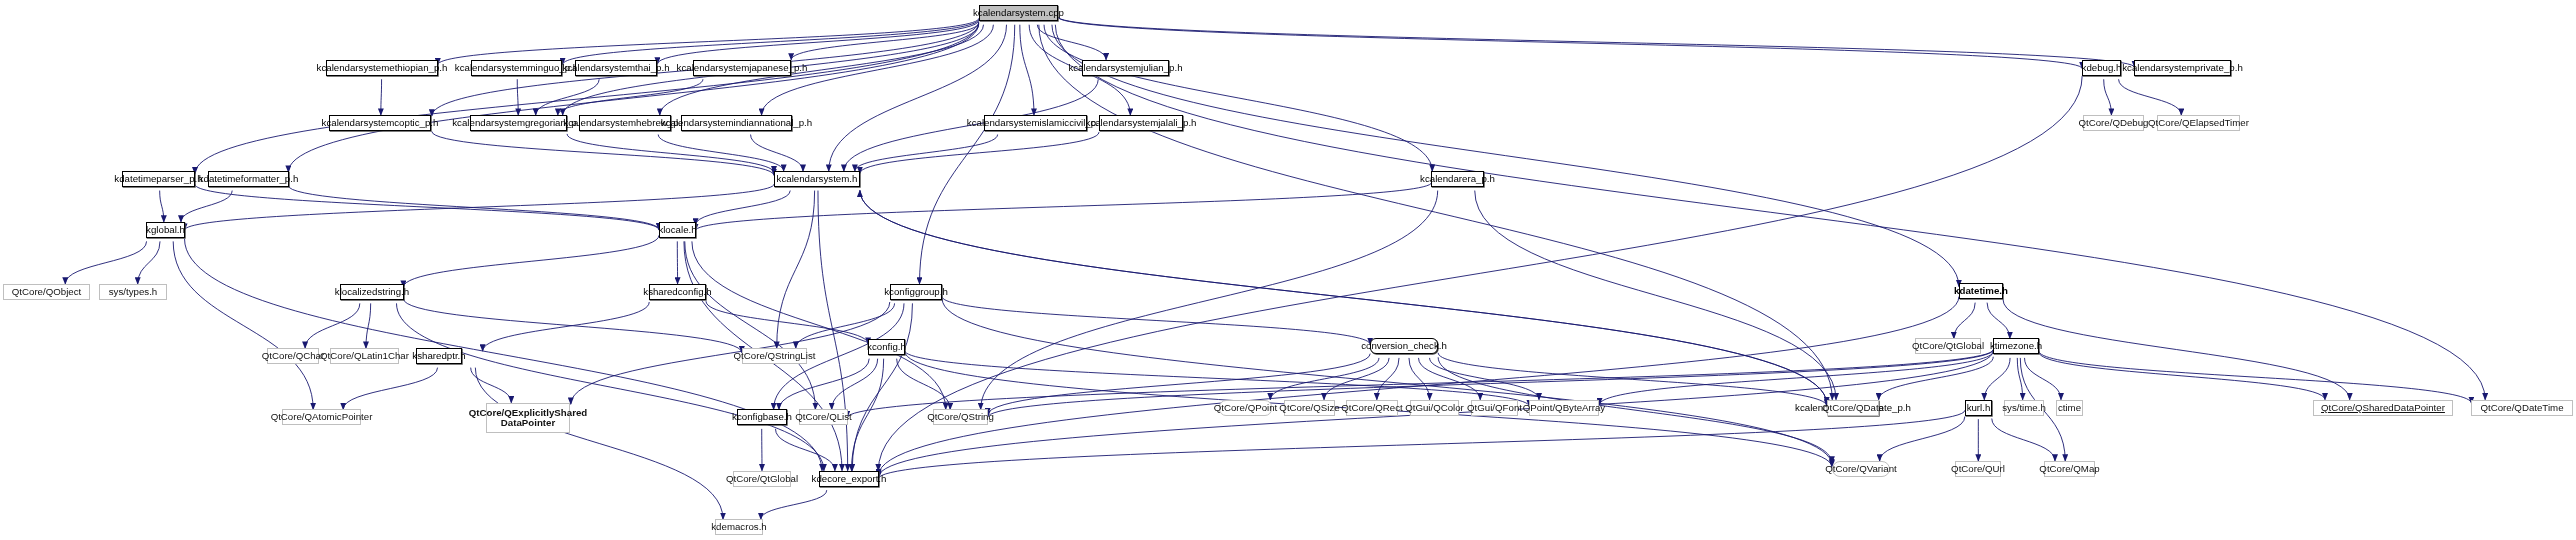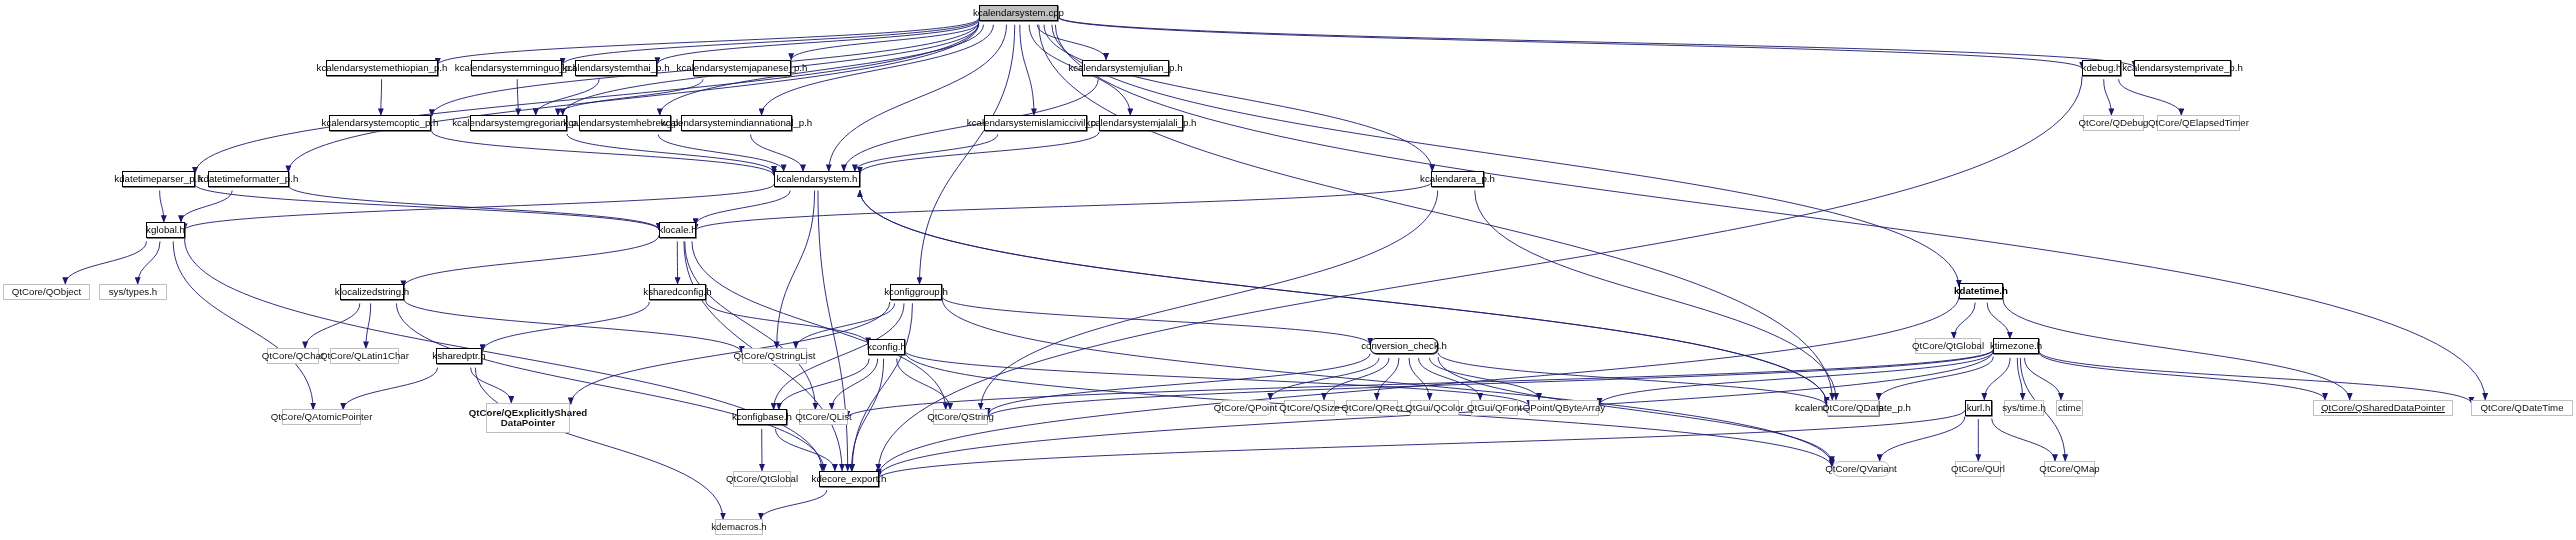--- a/index.html
+++ b/index.html
@@ -165,21 +165,21 @@
     <div class="node doc" style="left: 649px; top: 284px; width: 57px;">ksharedconfig.h</div>
     <div class="node doc" style="left: 890px; top: 284px; width: 52px; text-align: right;">kconfiggroup.h</div>
     <div class="node doc" style="left: 1959px; top: 283px; width: 44px; font-weight: bold;">kdatetime.h</div>
     <div class="node ext" style="left: 267px; top: 348px; width: 52px;">QtCore/QChar</div>
     <div class="node ext" style="left: 330px; top: 348px; width: 69px;">QtCore/QLatin1Char</div>
     <div class="node ext" style="left: 742px; top: 348px; width: 65px;">QtCore/QStringList</div>
     <div class="node doc" style="left: 868px; top: 339px; width: 37px;">kconfig.h</div>
     <div class="node doc" style="left: 1370px; top: 338px; width: 68px; border-radius: 6px;">conversion_check.h</div>
     <div class="node ext" style="left: 1915px; top: 338px; width: 66px;">QtCore/QtGlobal</div>
     <div class="node doc" style="left: 1993px; top: 338px; width: 46px;">ktimezone.h</div>
-    <div class="node doc" style="left: 436px; top: 348px; width: 46px;">ksharedptr.h</div>
+    <div class="node doc" style="left: 416px; top: 348px; width: 46px;">ksharedptr.h</div>
     <div class="node ext" style="left: 282px; top: 409px; width: 79px;">QtCore/QAtomicPointer</div>
     <div class="node ext tall" style="left: 486px; top: 403px; width: 84px; font-weight: bold;">QtCore/QExplicitlyShared DataPointer</div>
     <div class="node doc" style="left: 737px; top: 409px; width: 50px;">kconfigbase.h</div>
     <div class="node ext" style="left: 799px; top: 409px; width: 49px;">QtCore/QList</div>
     <div class="node ext" style="left: 933px; top: 409px; width: 55px;">QtCore/QString</div>
     <div class="node ext" style="left: 1219px; top: 400px; width: 53px; border-radius: 7px;">QtCore/QPoint</div>
     <div class="node ext" style="left: 1284px; top: 400px; width: 51px;">QtCore/QSize</div>
     <div class="node ext" style="left: 1346px; top: 400px; width: 52px;">QtCore/QRect</div>
     <div class="node ext" style="left: 1410px; top: 400px; width: 49px;">QtGui/QColor</div>
     <div class="node ext" style="left: 1471px; top: 400px; width: 47px;">QtGui/QFont</div>

